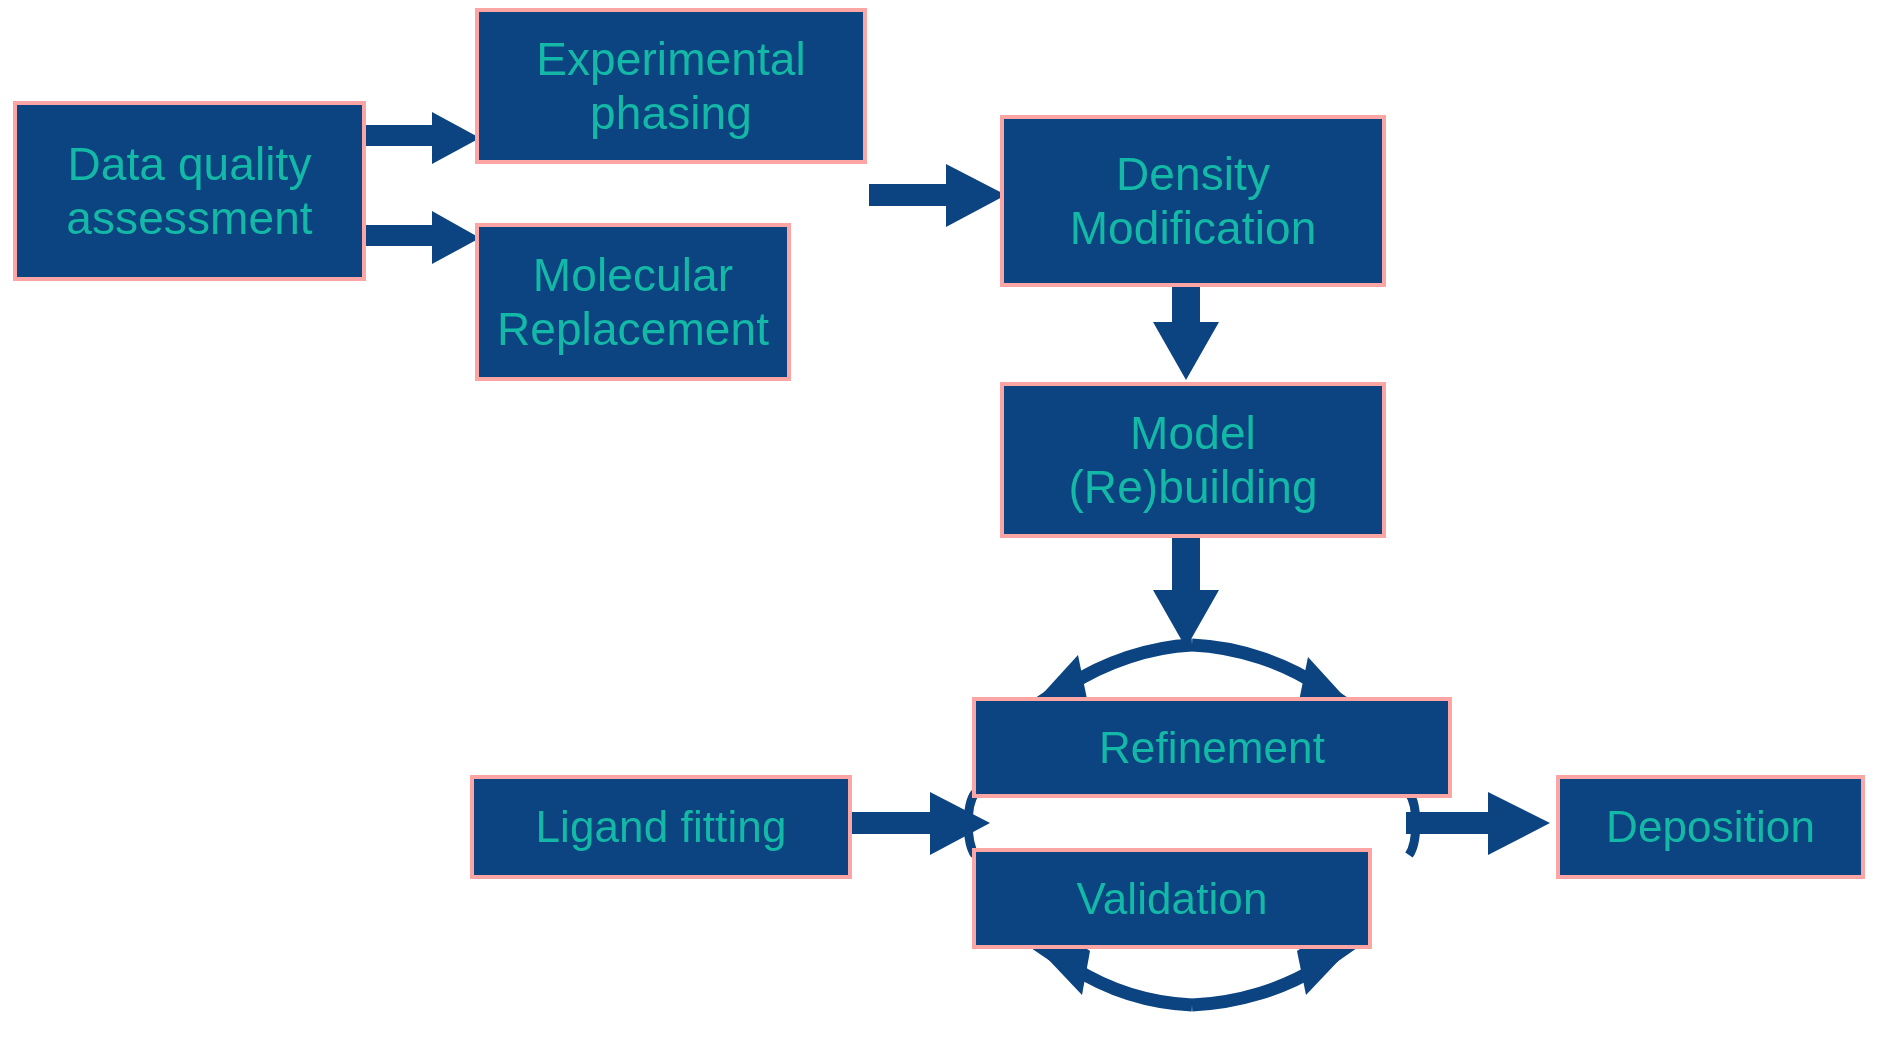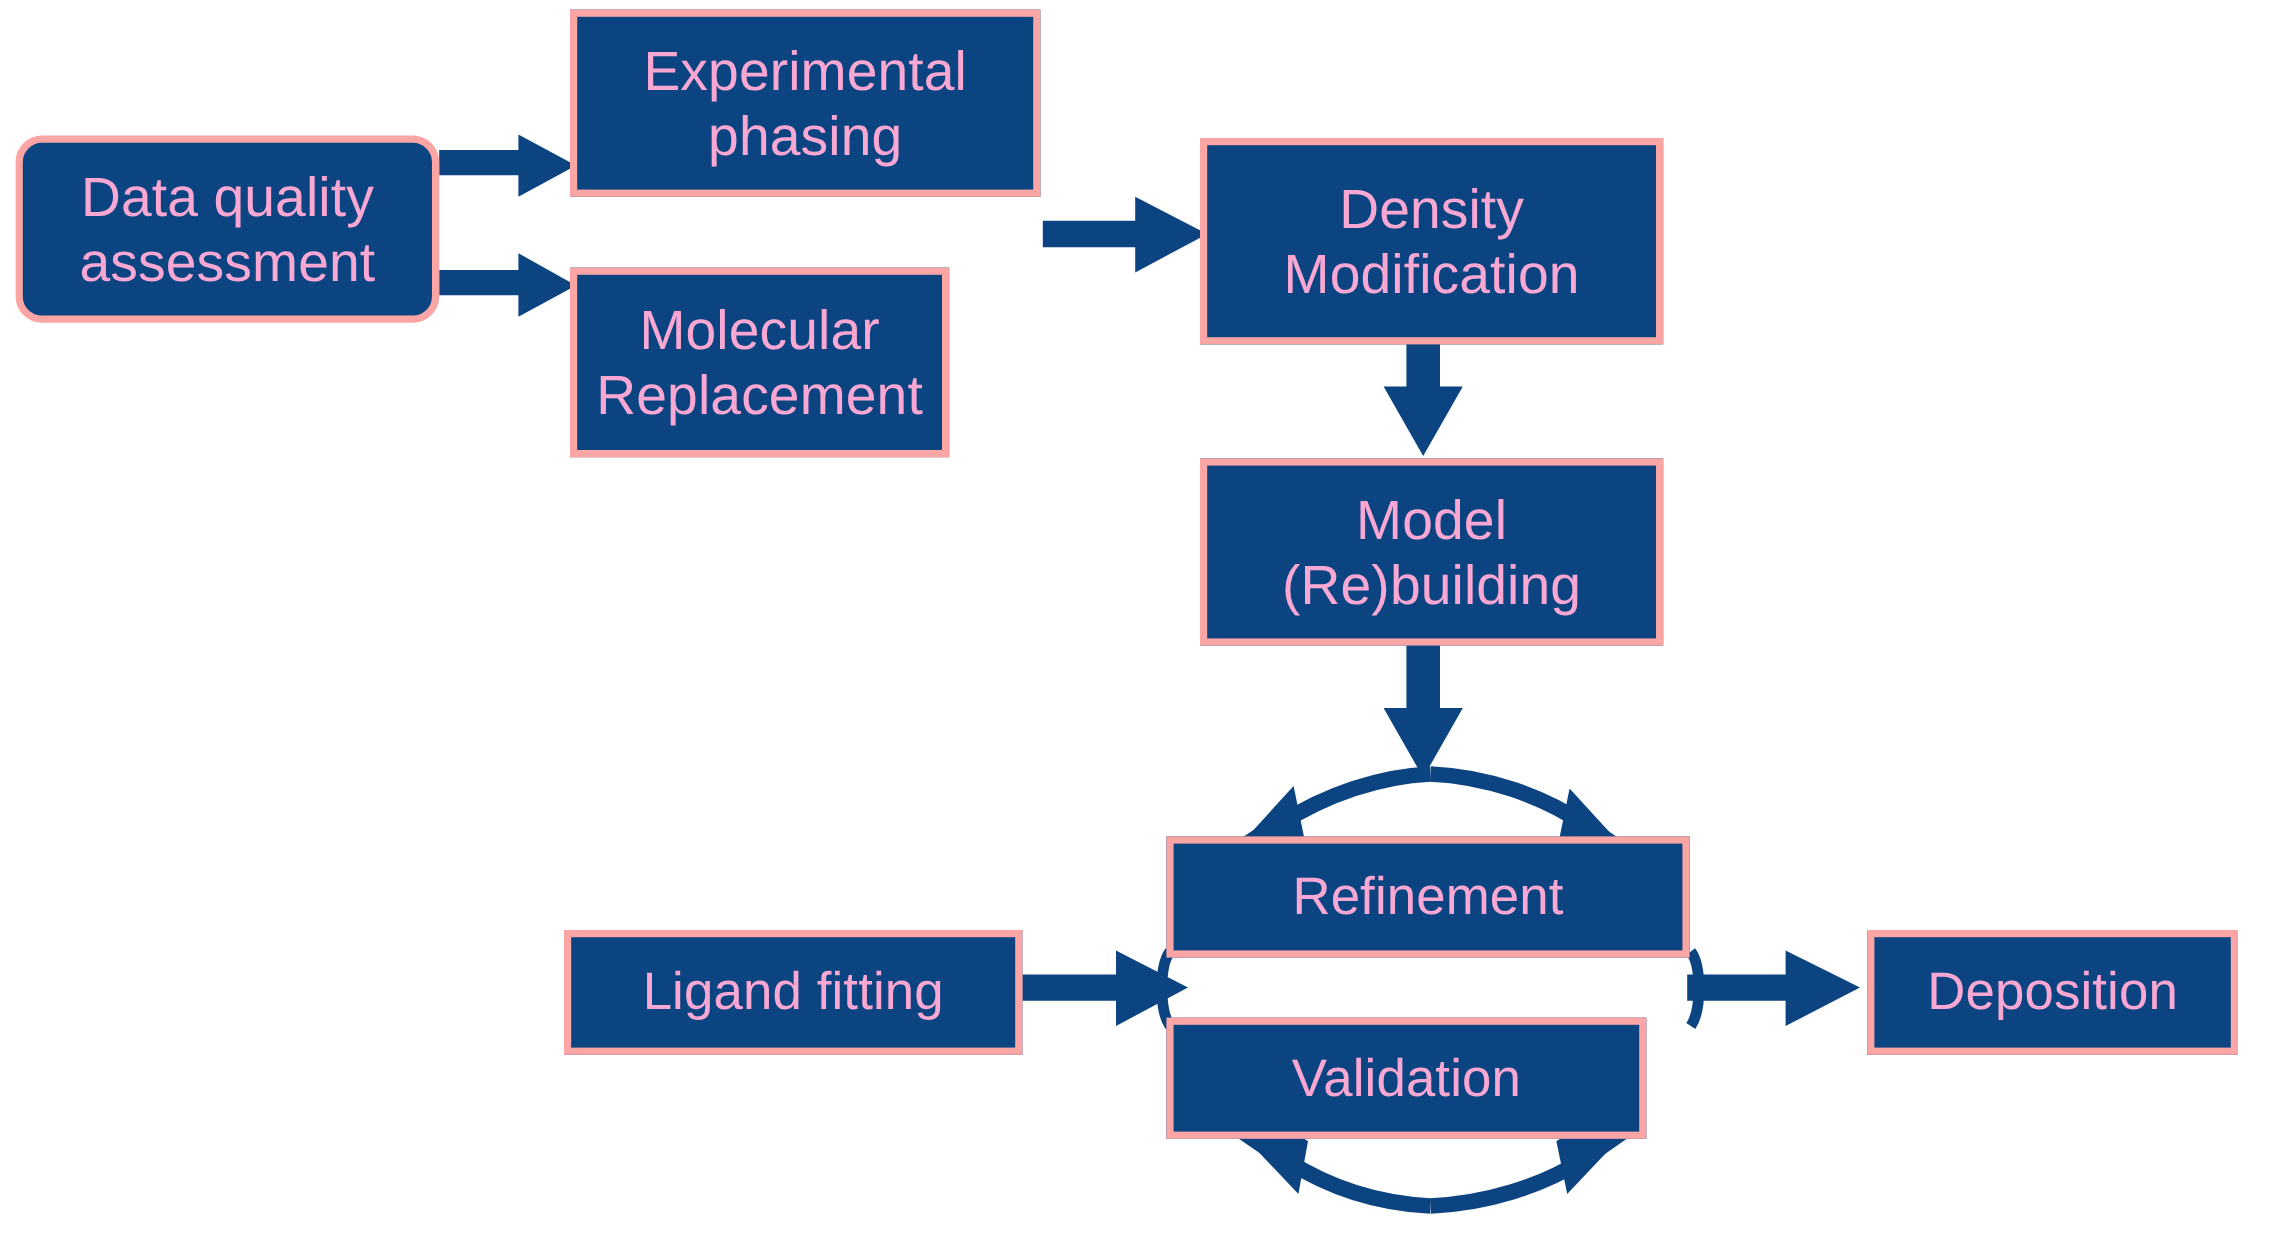--- a/index.html
+++ b/index.html
@@ -15,41 +15,41 @@
     position: relative;
     width: 1903px;
     height: 1043px;
     background: #ffffff;
     overflow: hidden;
   }
   .node {
     position: absolute;
     box-sizing: border-box;
     background: #0B4480;
-    border: 6px solid #fca5a5;
-    color: #f9a8d4;
+    border: 4px solid #fca5a5;
+    color: #14b8a6;
     display: flex;
     align-items: center;
     justify-content: center;
     text-align: center;
     line-height: 1.18;
     font-weight: 400;
     letter-spacing: 0.1px;
     white-space: pre-line;
     z-index: 3;
   }
   .node span { display: block; width: 100%; }
 
   
-  #node-data-quality      { left: 13px;   top: 113px; width: 353px; height: 156px; font-size: 46px; border-radius: 22px; }
+  #node-data-quality      { left: 13px;   top: 101px; width: 353px; height: 180px; font-size: 46px; }
   #node-experimental      { left: 475px;  top: 8px;   width: 392px; height: 156px; font-size: 46px; }
   #node-molecular         { left: 475px;  top: 223px; width: 316px; height: 158px; font-size: 46px; }
   #node-density           { left: 1000px; top: 115px; width: 386px; height: 172px; font-size: 46px; }
   #node-model             { left: 1000px; top: 382px; width: 386px; height: 156px; font-size: 46px; }
-  #node-refinement        { left: 972px;  top: 697px; width: 436px; height: 101px; font-size: 44px; }
+  #node-refinement        { left: 972px;  top: 697px; width: 480px; height: 101px; font-size: 44px; }
   #node-validation        { left: 972px;  top: 848px; width: 400px; height: 101px; font-size: 44px; }
   #node-ligand            { left: 470px;  top: 775px; width: 382px; height: 104px; font-size: 44px; }
   #node-deposition        { left: 1556px; top: 775px; width: 309px; height: 104px; font-size: 44px; }
 
   
   .arrow-layer {
     position: absolute;
     left: 0; top: 0;
     width: 1903px;
     height: 1043px;

